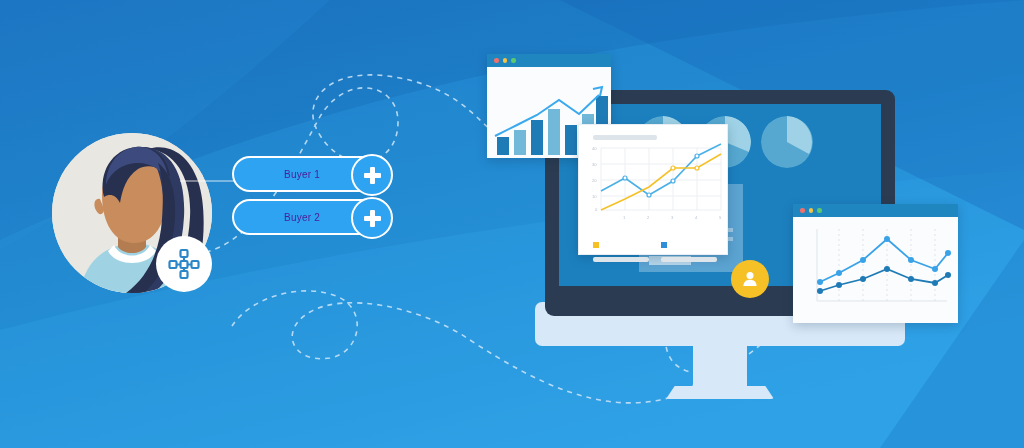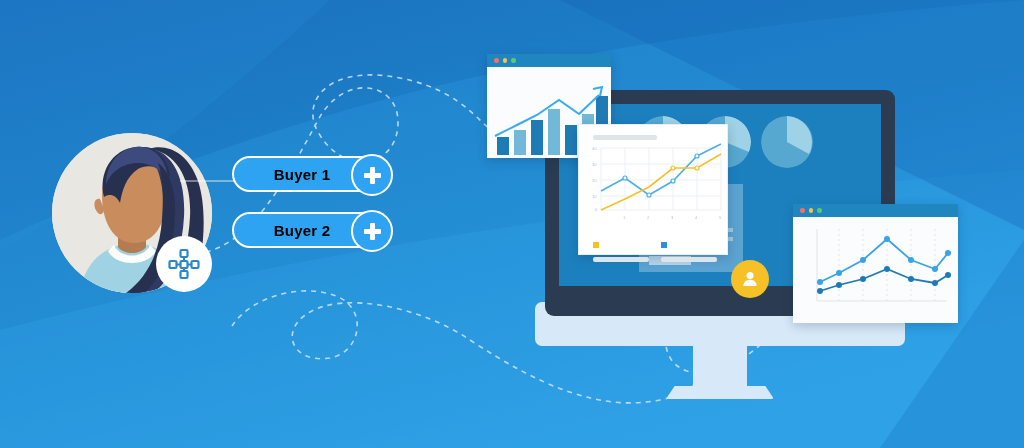--- a/index.html
+++ b/index.html
@@ -24,21 +24,21 @@
   }
   #connector { position:absolute; left:180px; top:180px; width:70px; height:2px; background:rgba(255,255,255,.40); }
 
   
   .pill {
     position:absolute; left:232px; width:152px; height:36px;
     background:#2ea3f2; border:2.5px solid #ffffff; border-radius:20px;
     display:flex; align-items:center; padding-left:14px;
   }
   .pill-label {
-    color:#000000; font-size:15px; font-weight:bold; letter-spacing:.2px;
+    color:#4c1d95; font-size:10px; font-weight:normal; letter-spacing:.2px;
     flex:1; text-align:center; padding-right:26px;
   }
   .pill-plus {
     position:absolute; right:-11px; top:-4px; width:42px; height:42px; border-radius:50%;
     background:#2ea3f2; border:2.5px solid #ffffff;
     display:flex; align-items:center; justify-content:center;
   }
   .plus-h { position:absolute; width:17px; height:5px; background:#fff; border-radius:1px; }
   .plus-v { position:absolute; width:5px; height:17px; background:#fff; border-radius:1px; }
 
@@ -138,21 +138,21 @@
   </div>
   <div id="connector"></div>
 
   <div class="pill" style="top:156px">
     <span class="pill-label">Buyer 1</span>
     <span class="pill-plus">
       <span class="plus-h"></span>
       <span class="plus-v"></span>
     </span>
   </div>
-  <div class="pill" style="top:212px">
+  <div class="pill" style="top:199px">
     <span class="pill-label">Buyer 2</span>
     <span class="pill-plus">
       <span class="plus-h"></span>
       <span class="plus-v"></span>
     </span>
   </div>
 
   <div id="monitor">
     <div id="base-top"></div>
     <div id="neck2"></div>

